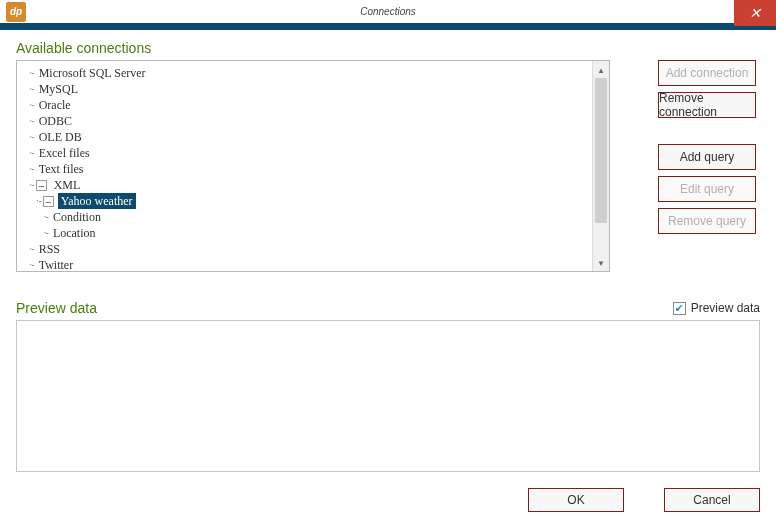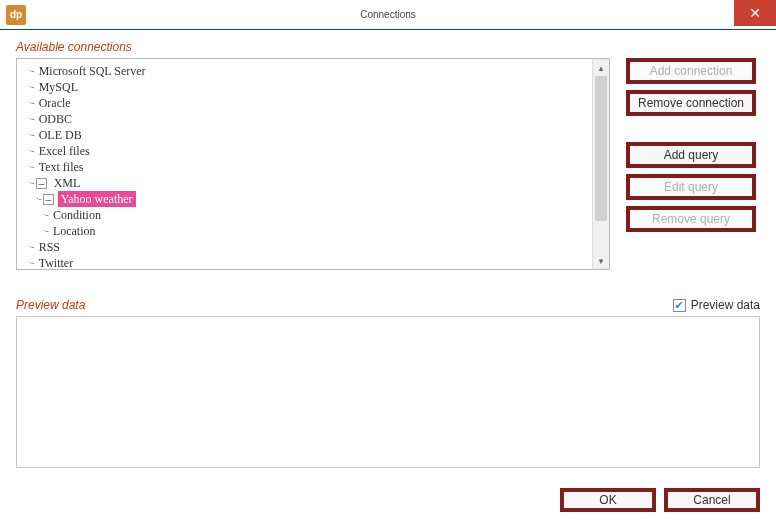--- a/index.html
+++ b/index.html
@@ -10,24 +10,25 @@
     color: #333;
     background: #fff;
     width: 776px;
     height: 524px;
     overflow: hidden;
     position: relative;
   }
   .titlebar {
     height: 30px;
     background: #fff;
-    border-bottom: 1px solid #0c4a6e;
+    border-bottom: 7px solid #0c4a6e;
     display: flex;
     align-items: center;
     position: relative;
+    font-style: italic;
   }
   .titlebar .app-icon {
     width: 20px; height: 20px;
     margin-left: 6px;
     background: #d68a2e;
     color: #fff;
     font-size: 10px;
     font-weight: bold;
     display: flex;
     align-items: center;
@@ -51,24 +52,23 @@
     display: flex;
     align-items: center;
     justify-content: center;
     font-size: 14px;
     cursor: pointer;
   }
   .content {
     padding: 10px 16px 0 16px;
   }
   .section-label {
-    font-size: 12px;
-    color: #c2410c;
+    font-size: 14px;
+    color: #4d7c0f;
     margin-bottom: 4px;
-    font-style: italic;
   }
   .upper {
     display: flex;
     gap: 16px;
     align-items: flex-start;
   }
   .tree-container {
     position: relative;
     width: 594px;
     height: 212px;
@@ -105,21 +105,21 @@
     margin-right: 4px;
     color: #555;
     cursor: pointer;
     flex-shrink: 0;
   }
   .node-label {
     padding: 0 3px;
     font-family: Liberation Serif, serif;
   }
   .selected {
-    background: #ec4899;
+    background: #0c4a6e;
     color: #fff;
   }
   .scrollbar-v {
     position: absolute;
     right: 0; top: 0;
     width: 17px; height: 100%;
     background: #f0f0f0;
     display: flex;
     flex-direction: column;
     border-left: 1px solid #ddd;
@@ -144,28 +144,29 @@
   }
   .btn-col {
     width: 130px;
     display: flex;
     flex-direction: column;
     gap: 6px;
   }
   .btn-gap { height: 14px; }
   .btn {
     height: 26px;
-    border: 4px solid #7f1d1d;
+    border: 1px solid #7f1d1d;
     background: #f7f7f7;
     font-size: 12px;
     color: #333;
     cursor: pointer;
     display: flex;
     align-items: center;
     justify-content: center;
+    margin-left: 32px;
   }
   .btn.disabled {
     color: #b0b0b0;
     background: #fafafa;
     cursor: default;
   }
   .preview-header {
     margin-top: 28px;
     display: flex;
     align-items: center;

